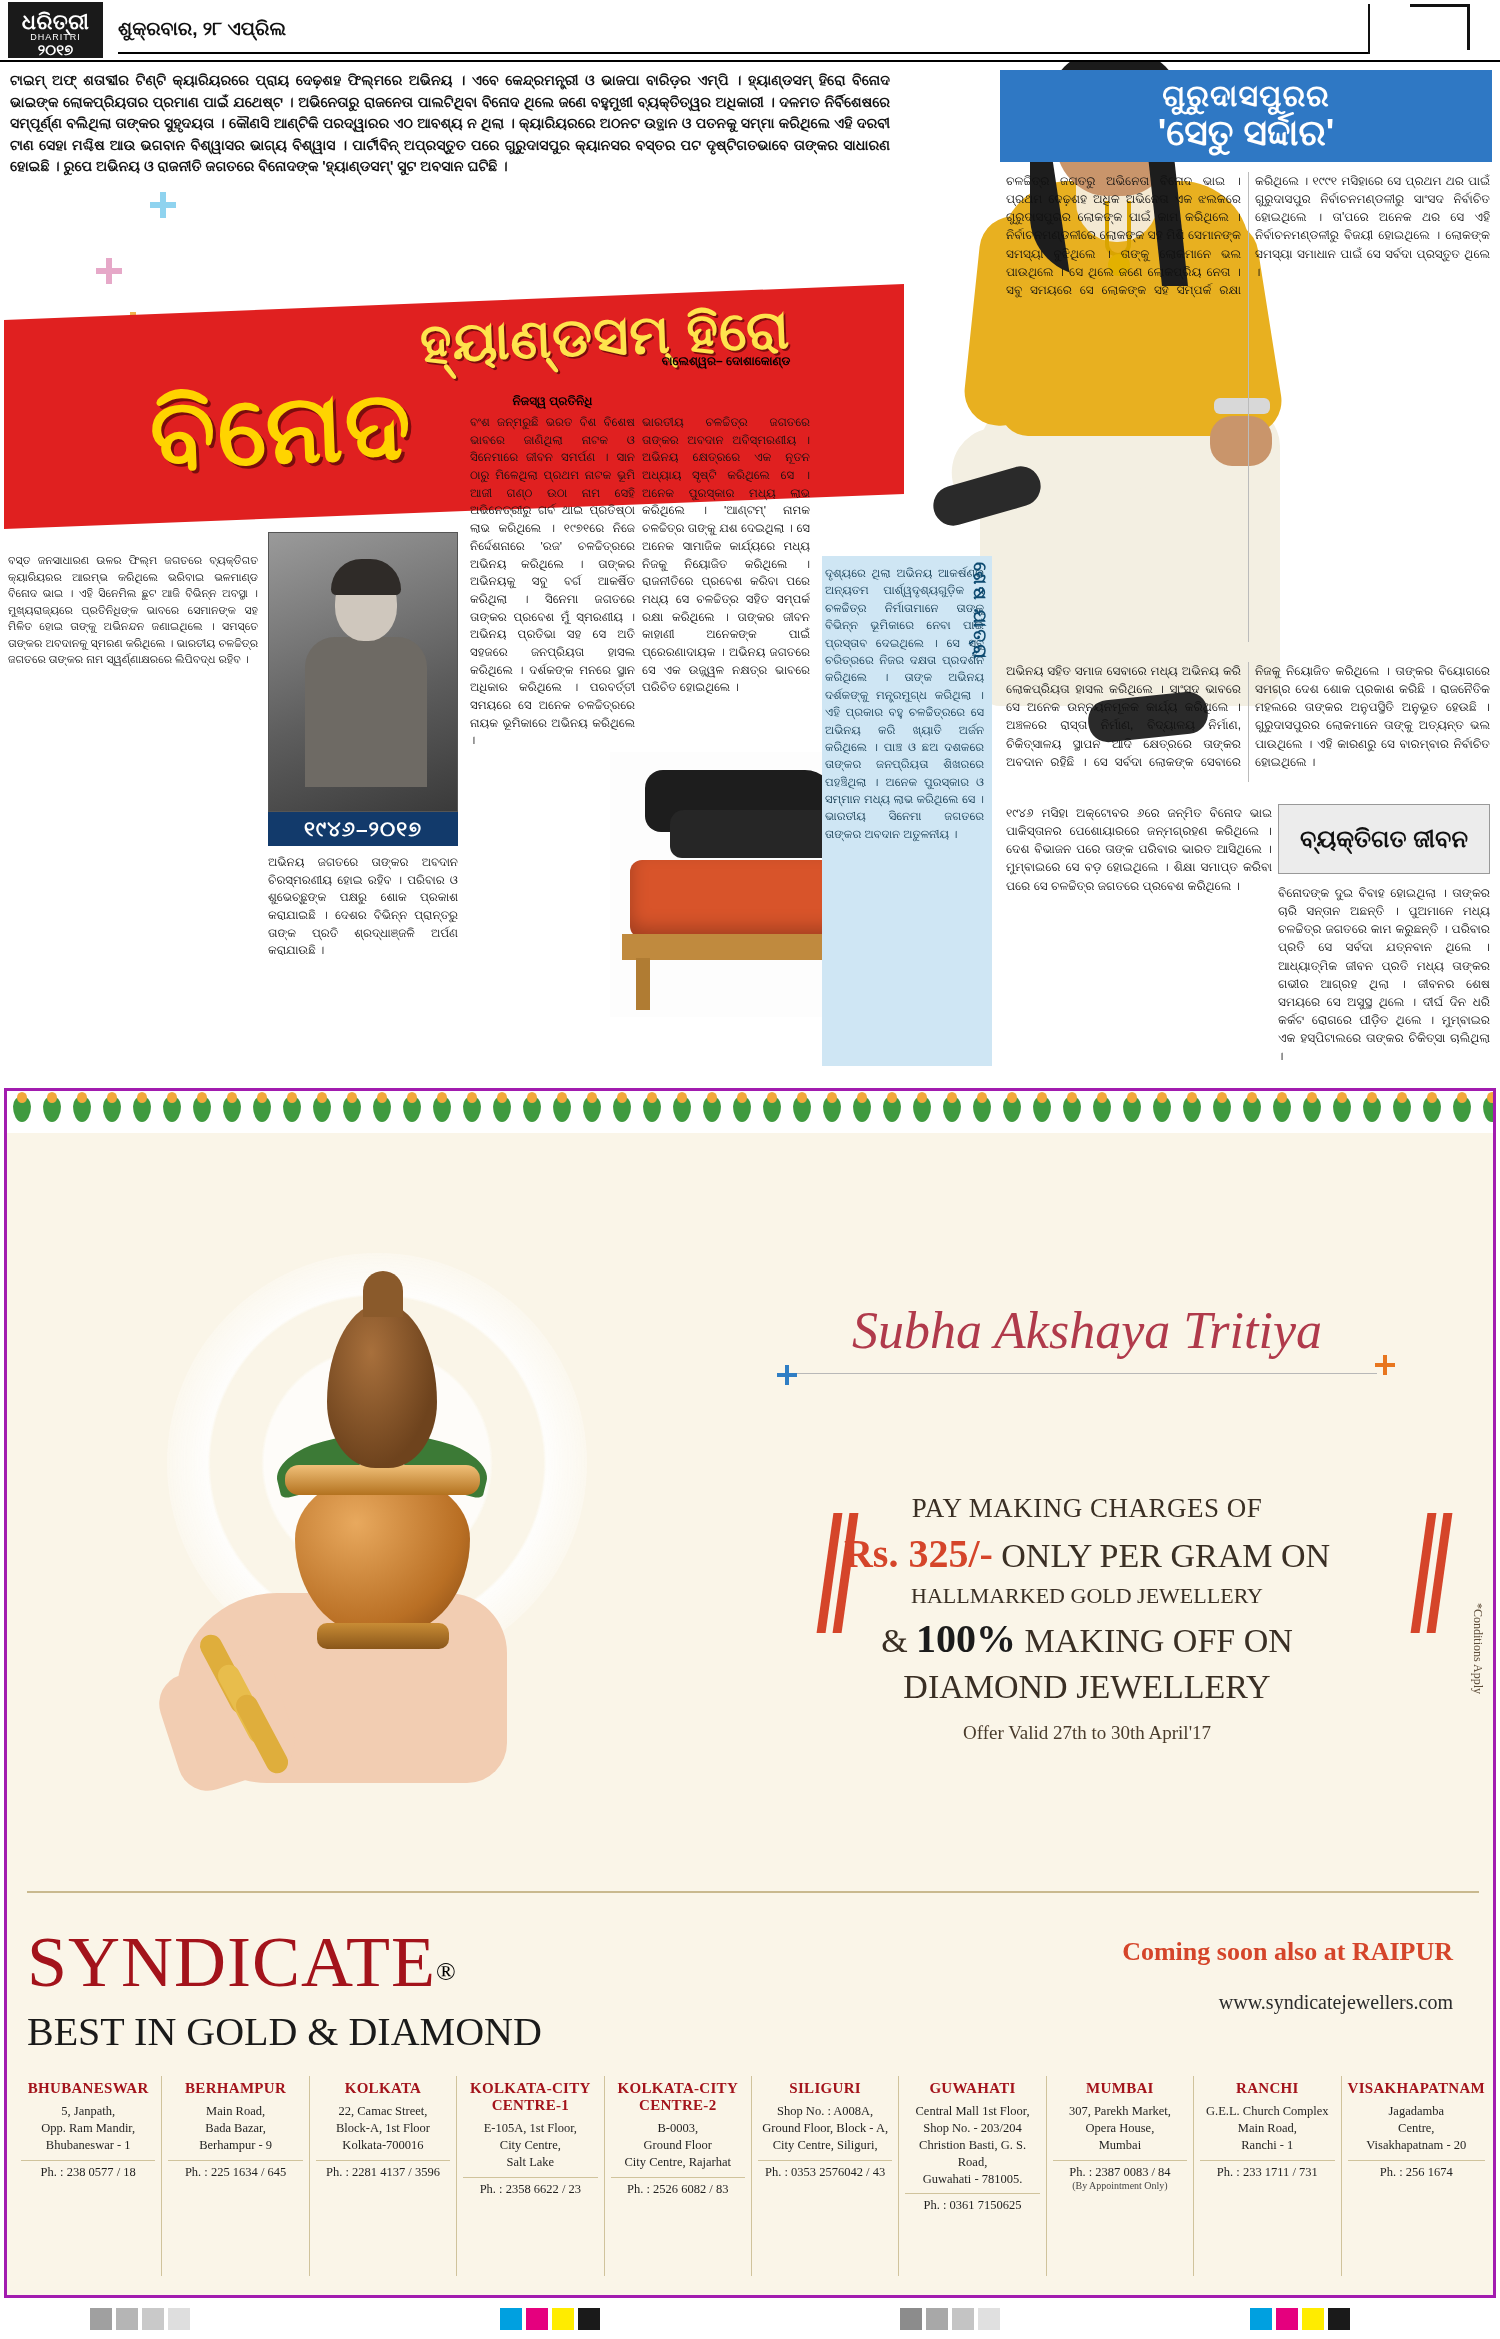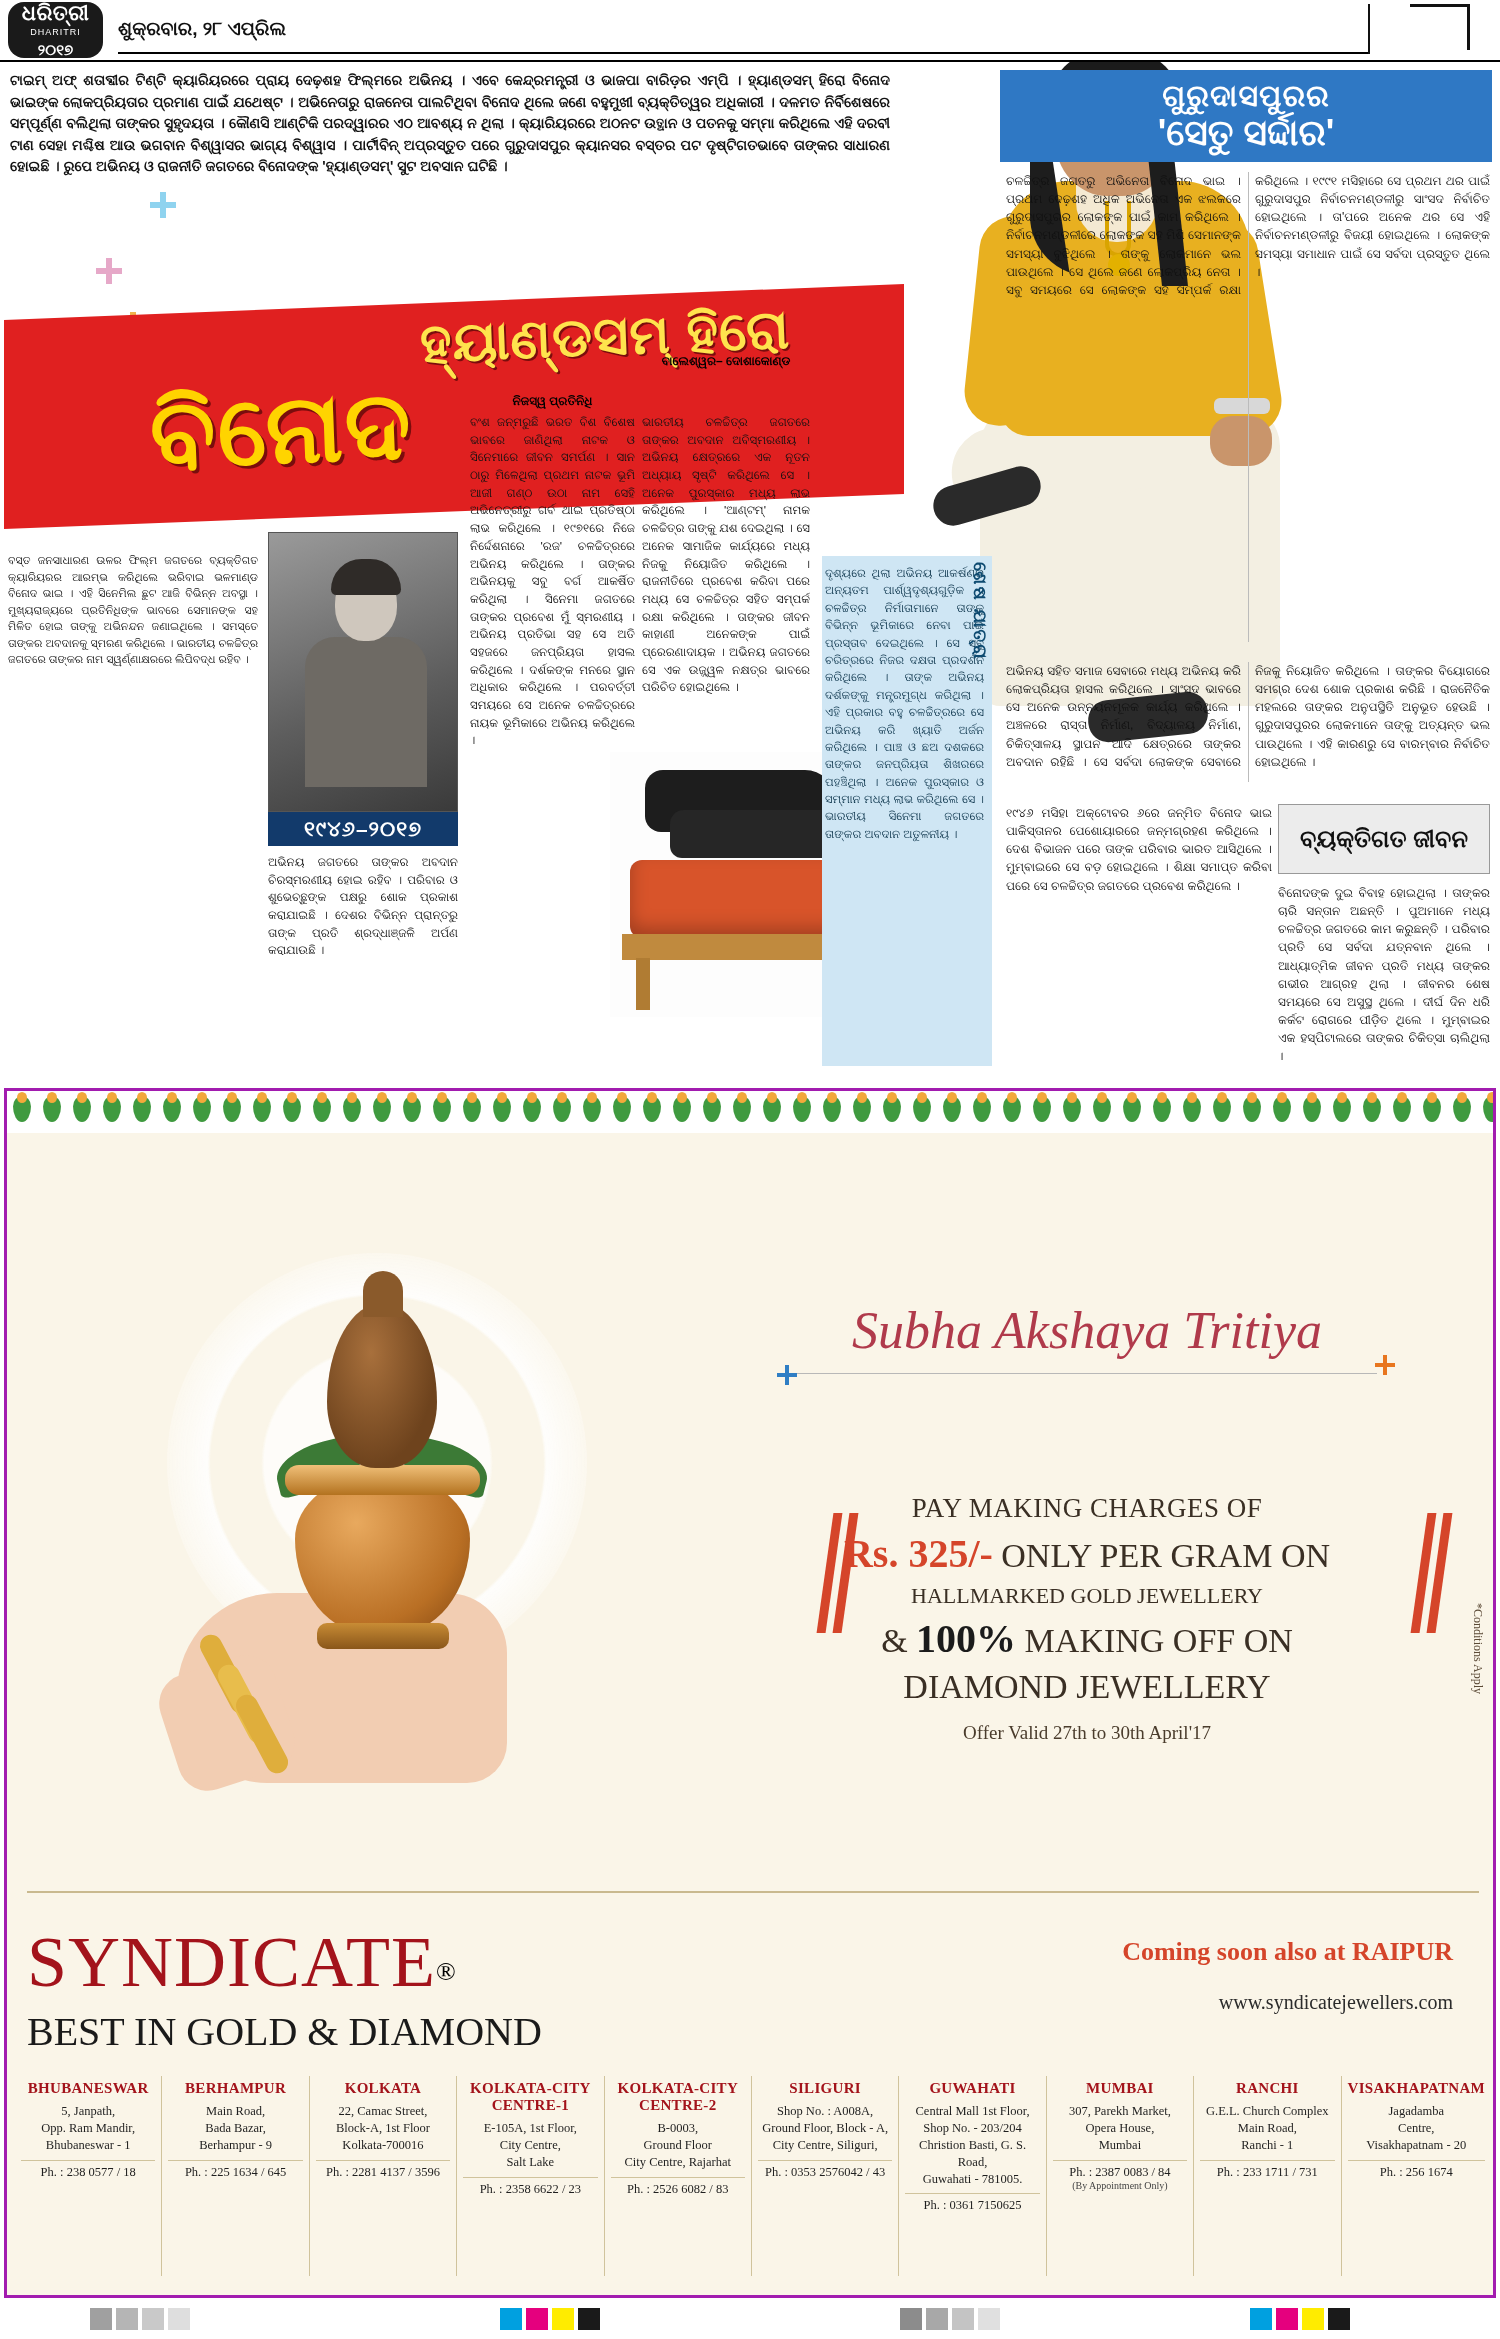--- a/index.html
+++ b/index.html
@@ -25,23 +25,22 @@
     border-bottom: 2px solid #000;
     background: #fff;
   }
   .logo-box {
     position: absolute;
     left: 8px; top: 2px;
     width: 95px; height: 56px;
     background: #1a1a1a;
     color: #fff;
     display: flex; flex-direction: column;
-    align-items: center; justify-content: space-between;
+    align-items: center; justify-content: flex-end;
     line-height: 1.05;
-    border-radius: 16px;
   }
   .logo-box .l1 { font-size: 21px; font-weight: bold; letter-spacing: .5px;}
   .logo-box .l2 { font-size: 9px; letter-spacing: 1px; }
   .logo-box .l3 { font-size: 15px; font-weight: bold; }
   .masthead-date {
     position: absolute;
     left: 118px; top: 18px;
     font-size: 19px; font-weight: bold; color: #111;
   }
   .masthead-rule {

